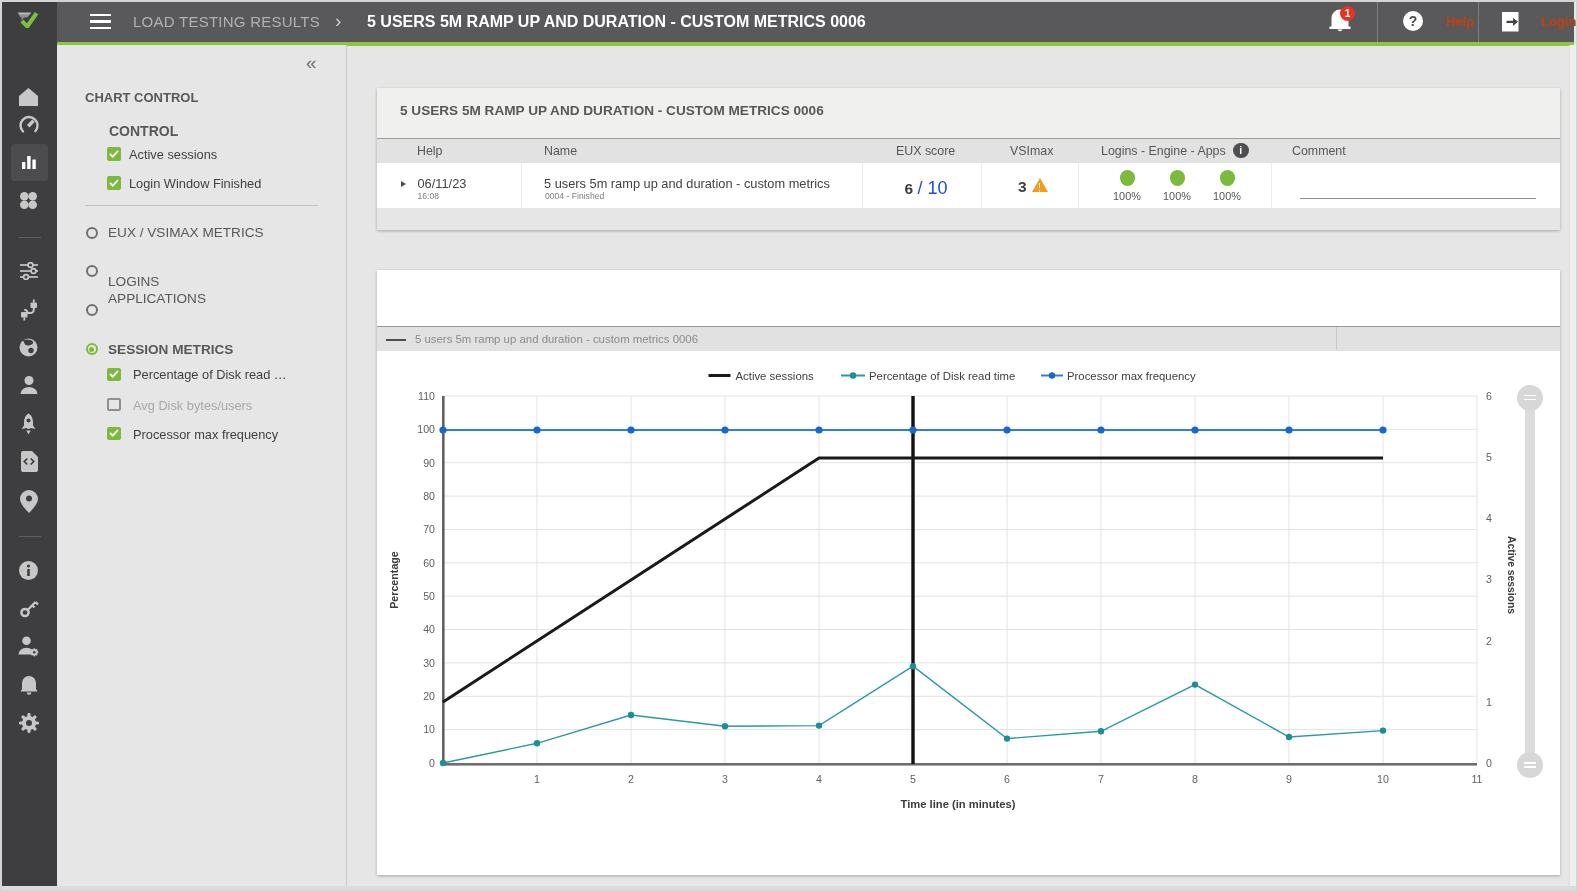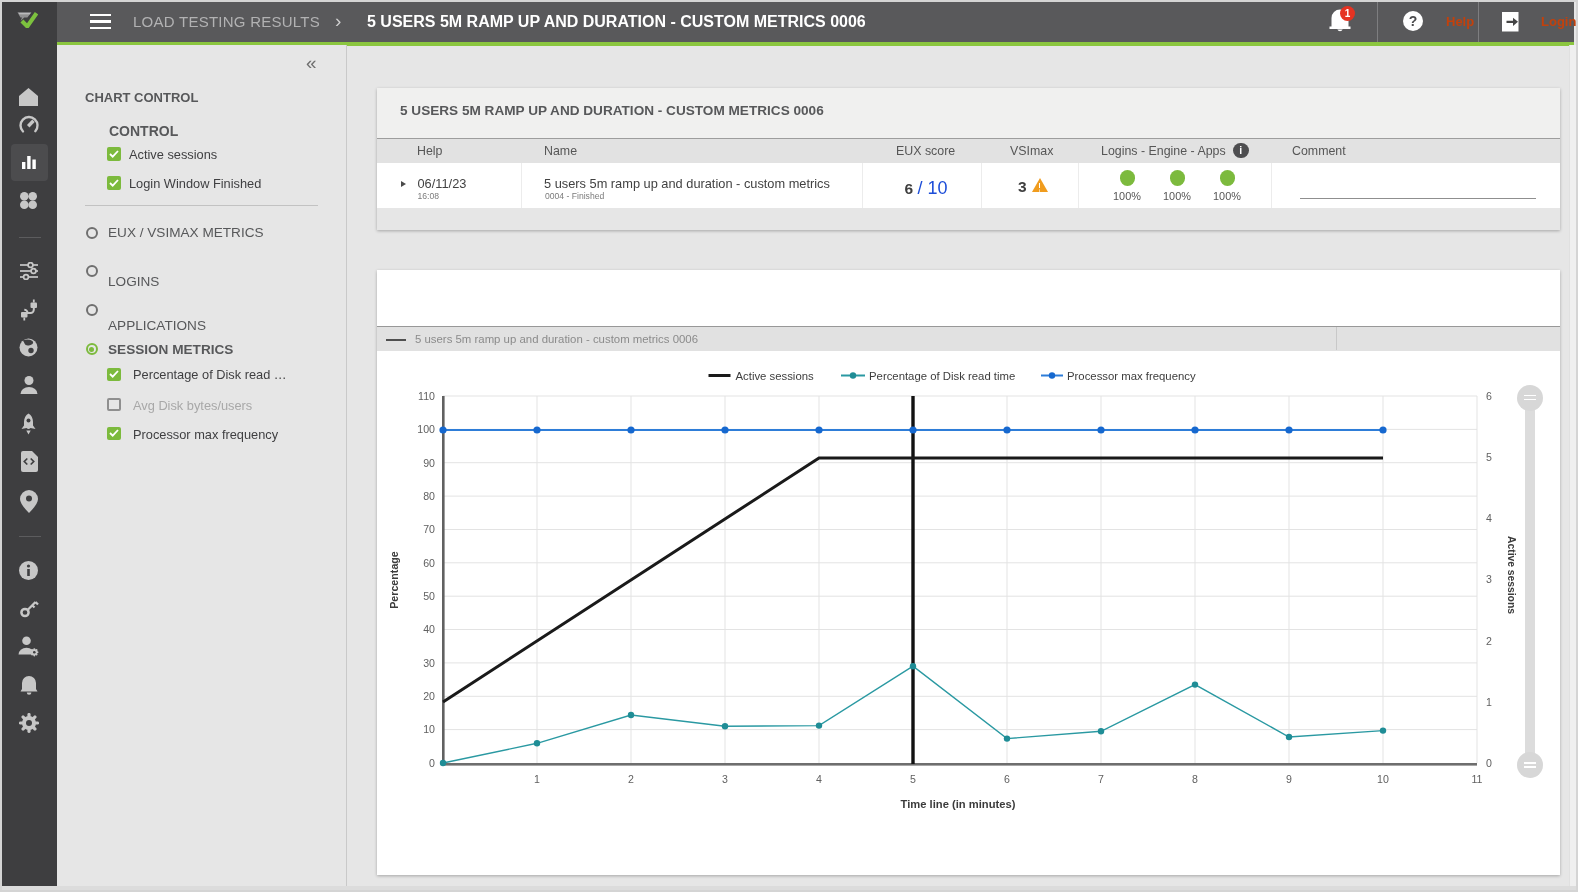--- a/index.html
+++ b/index.html
@@ -261,21 +261,21 @@
       <path d="M1 4 l2.7 2.7 L9 1" stroke="#fff" stroke-width="1.8" fill="none"></path>
     </svg>
   </div>
 <div class="cblabel" style="left:129px;top:175.5px">Login Window Finished</div>
 <div class="pdivider"></div>
 <div class="radio" style="top:226.6px"></div>
 <div class="rlabel" style="top:224.5px">EUX / VSIMAX METRICS</div>
 <div class="radio" style="top:264.6px"></div>
 <div class="rlabel" style="top:274px">LOGINS</div>
 <div class="radio" style="top:304.4px"></div>
-<div class="rlabel" style="top:318px">APPLICATIONS</div>
+<div class="rlabel" style="top:291px">APPLICATIONS</div>
 <div class="radio sel" style="top:343.4px"></div>
 <div class="rlabel" style="top:341.5px;font-weight:bold">SESSION METRICS</div>
 <div class="cb on" style="left:107px;top:367.6px">
     <svg width="10" height="8" viewBox="0 0 10 8">
       <path d="M1 4 l2.7 2.7 L9 1" stroke="#fff" stroke-width="1.8" fill="none"></path>
     </svg>
   </div>
 <div class="cblabel" style="left:133px;top:367px">Percentage of Disk read …</div>
 <div class="cb off" style="left:107px;top:397.8px"></div>
 <div class="cblabel dis" style="left:133px;top:397.5px">Avg Disk bytes/users</div>

